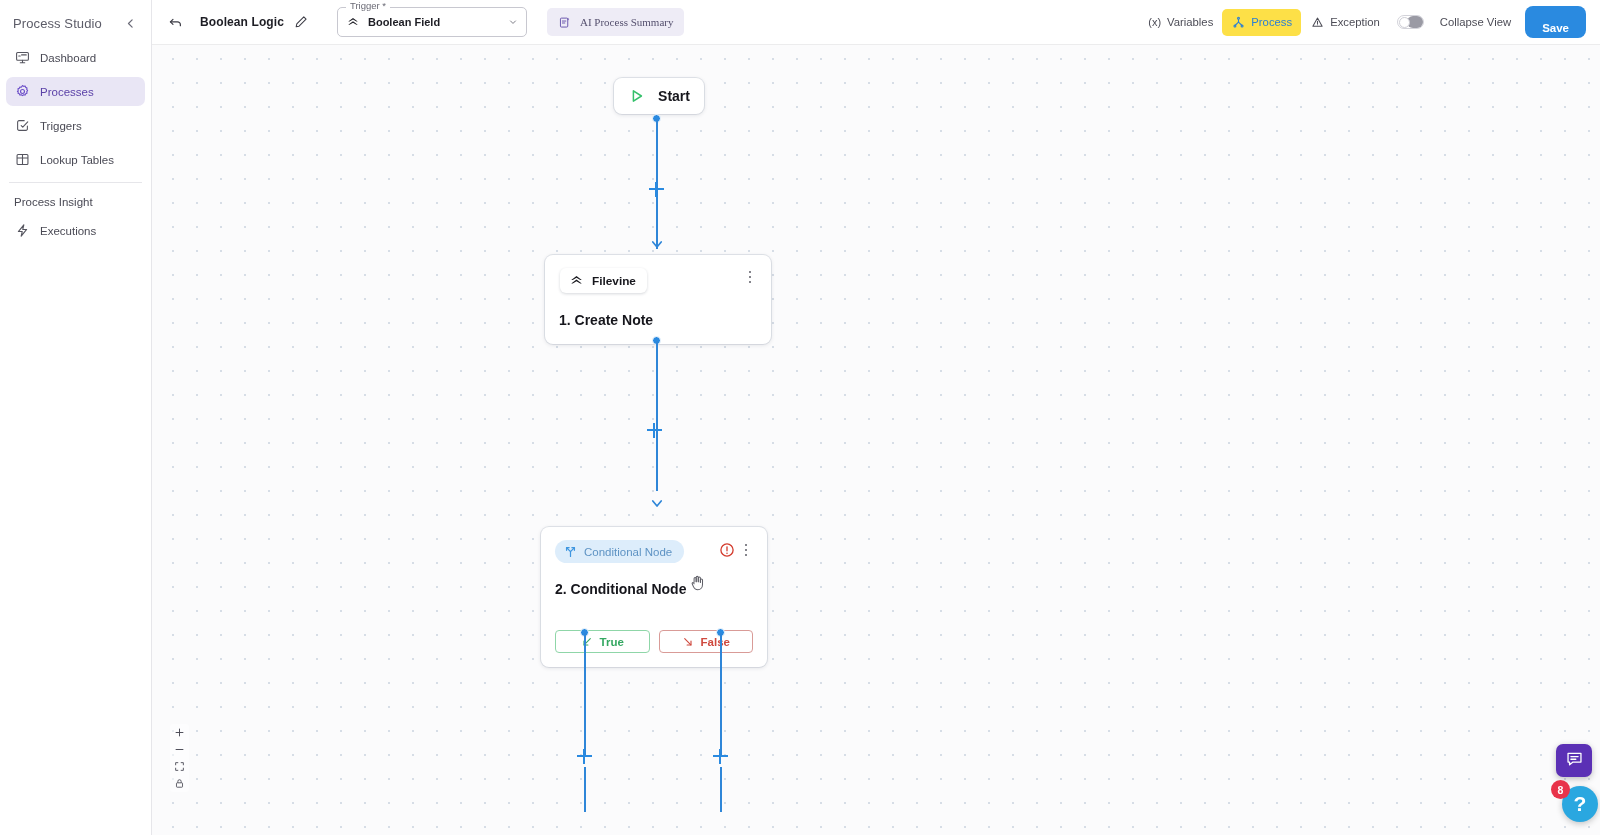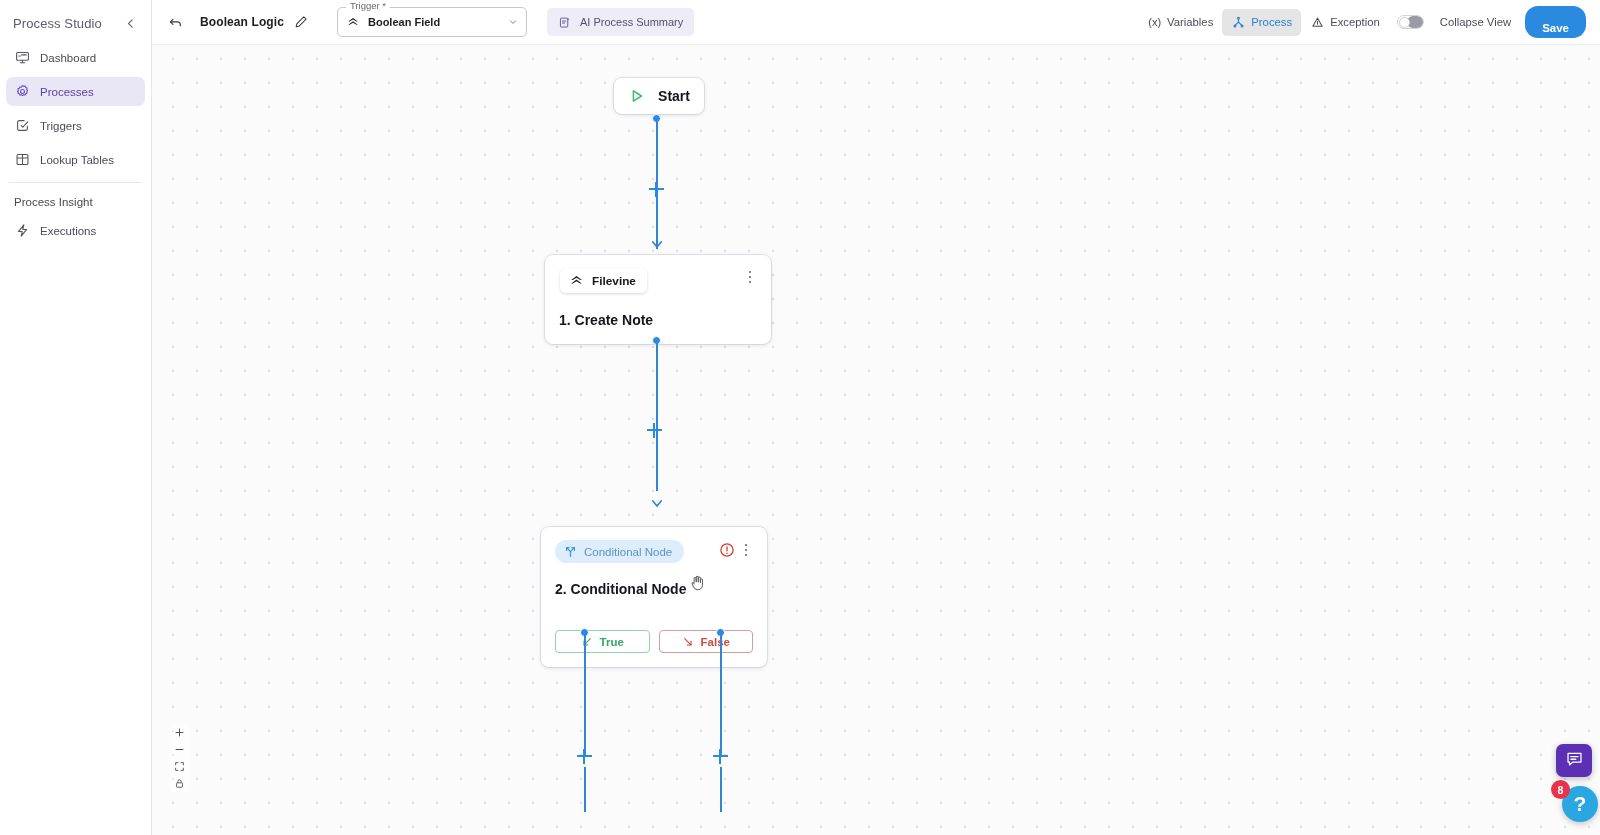--- a/index.html
+++ b/index.html
@@ -72,30 +72,30 @@
   .fv-ico { width: 15px; height: 15px; flex: 0 0 15px; margin-right: 7px; color: #1d1d24; display:flex;align-items:center;justify-content:center;}
   .trigger-val { font-size: 11px; color: #1d1d24; font-weight: bold; flex: 1; }
   .caret { width: 10px; height: 10px; color: #6a6a75; display:flex;align-items:center;justify-content:center;}
 
   
   .ai-btn {
     margin-left: 20px; height: 28px; display: flex; align-items: center; gap: 8px;
     background: #eeecf6; border-radius: 5px; padding: 0 11px; cursor: pointer;
   }
   .ai-ico { width: 14px; height: 14px; color: #6a56ad; display:flex;align-items:center;justify-content:center;}
-  .ai-txt { font-size: 11px; color: #55506e; }
+  .ai-txt { font-size: 11px; color: #55506e; font-family: Liberation Serif, serif; }
 
   .spacer { flex: 1; }
 
   .tb-item {
     display: flex; align-items: center; gap: 6px; height: 27px;
     padding: 0 9px; border-radius: 5px; cursor: pointer;
     font-size: 11.3px; color: #4d4d57;
   }
-  .tb-item.active { background: #e5e5e5; color: #2a7fd4; }
+  .tb-item.active { background: #fde047; color: #2a7fd4; }
   .tb-item.active .tb-ico { color: #2a7fd4; }
   .tb-ico { width: 14px; height: 14px; display:flex;align-items:center;justify-content:center; color: #4d4d57; }
   .var-ico { font-size: 11px; color: #4d4d57; }
 
   .toggle-wrap { display: flex; align-items: center; gap: 16px; margin-left: 8px; cursor: pointer; }
   .toggle {
     width: 27px; height: 14px; border-radius: 7px; background: #fff;
     border: 1px solid #d3d3da; position: relative;
   }
   .toggle .knob {
@@ -103,21 +103,21 @@
     border-radius: 50%; background: #fff; border: 1px solid #cfcfd6;
   }
   .toggle .bar {
     position: absolute; right: 0; top: 0; width: 16px; height: 12px;
     border-radius: 7px; background: #9a9aa4;
   }
   .toggle-lbl { font-size: 11.3px; color: #4d4d57; }
 
   .save-btn {
     margin-left: 14px; height: 28px; padding: 16px 17px;
-    background: #2a8ae0; color: #fff; border: none; border-radius: 13px;
+    background: #2a8ae0; color: #fff; border: none; border-radius: 8px;
     font-size: 11.5px; font-weight: bold; cursor: pointer;
     font-family: "Liberation Sans", sans-serif;
   }
 
   
   .canvas {
     position: absolute; top: 45px; left: 0; right: 0; bottom: 0;
     background-color: #fbfbfc;
     background-image: radial-gradient(circle, #d6dde6 1px, transparent 1px);
     background-size: 24px 24px;

